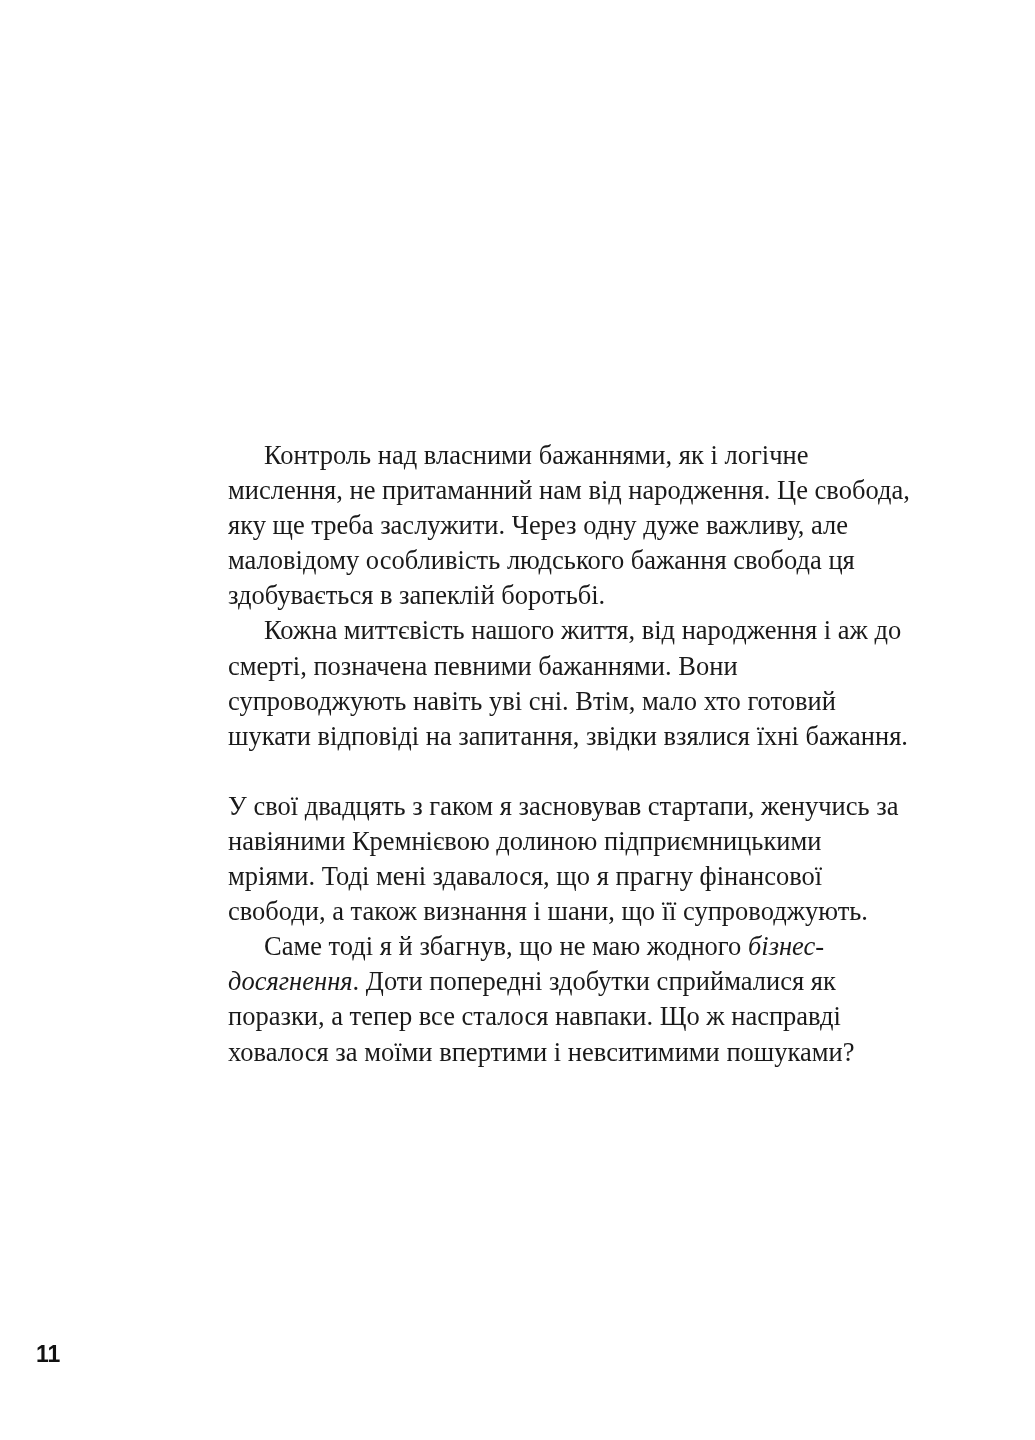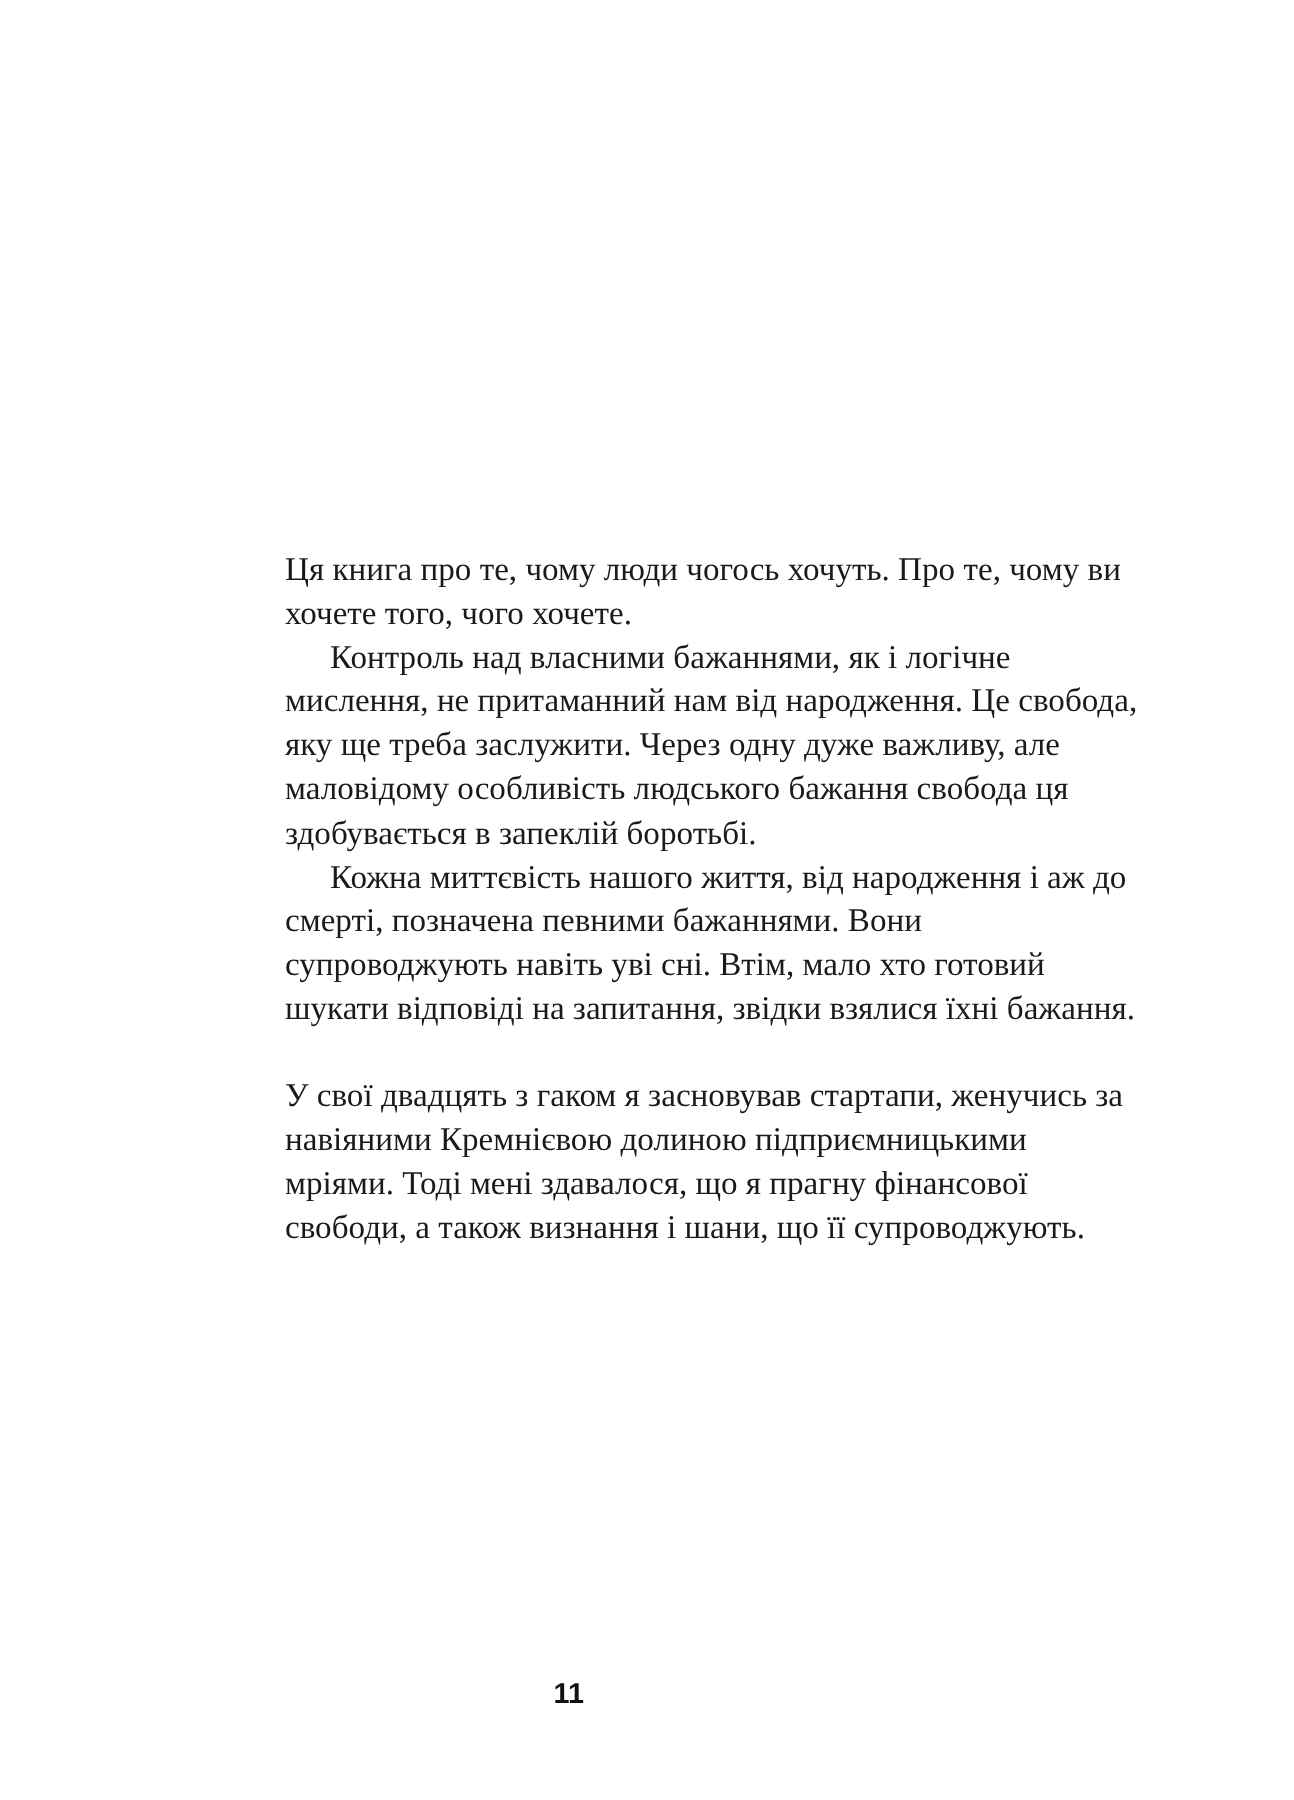--- a/index.html
+++ b/index.html
@@ -65,37 +65,38 @@
   .italic {
     font-style: italic;
   }
 
   
   .folio {
     position: absolute;
     left: 0;
     right: 125px;
     top: 1340px;
-    text-align: center;
+    text-align: left;
     font-family: "Liberation Sans", "DejaVu Sans", sans-serif;
     font-weight: 700;
     font-size: 23px;
     line-height: 28px;
     color: #111111;
+    padding-left: 36px;
   }
 </style>
 </head>
 <body>
 
 <div class="page">
 
 
   <div class="text-column">
-      <p class="para"><span>Ця книга про те, чому люди чогось хочуть. Про те, чому ви хочете того, чого хочете.</span></p>
       <p class="para indent"><span>Контроль над власними бажаннями, як і логічне мислення, не притаманний нам від народження. Це свобода, яку ще треба заслужити. Через одну дуже важливу, але маловідому особливість людського бажання свобода ця здобувається в запеклій боротьбі.</span></p>
       <p class="para indent"><span>Кожна миттєвість нашого життя, від народження і аж до смерті, позначена певними бажаннями. Вони супроводжують навіть уві сні. Втім, мало хто готовий шукати відповіді на запитання, звідки взялися їхні бажання.</span></p>
       <div class="block-gap"></div>
       <p class="para"><span>У свої двадцять з гаком я засновував стартапи, женучись за навіяними Кремнієвою долиною підприємницькими мріями. Тоді мені здавалося, що я прагну фінансової свободи, а також визнання і шани, що її супроводжують.</span></p>
+      <p class="para indent"><span>Саме тоді я й збагнув, що не маю жодного </span><span class="italic">бізнес-досягнення</span><span>. Доти попередні здобутки сприймалися як поразки, а тепер все сталося навпаки. Що ж насправді ховалося за моїми впертими і невситимими пошуками?</span></p>
     </div>
 
   <div class="folio">11</div>
 
 </div>
 
 </body></html>

